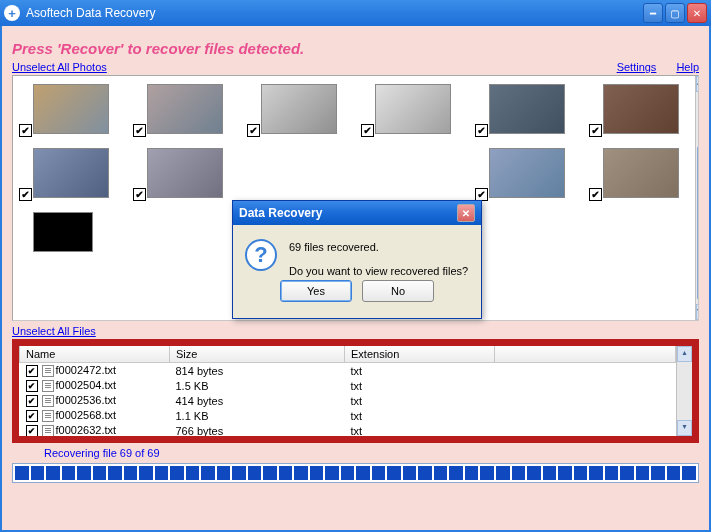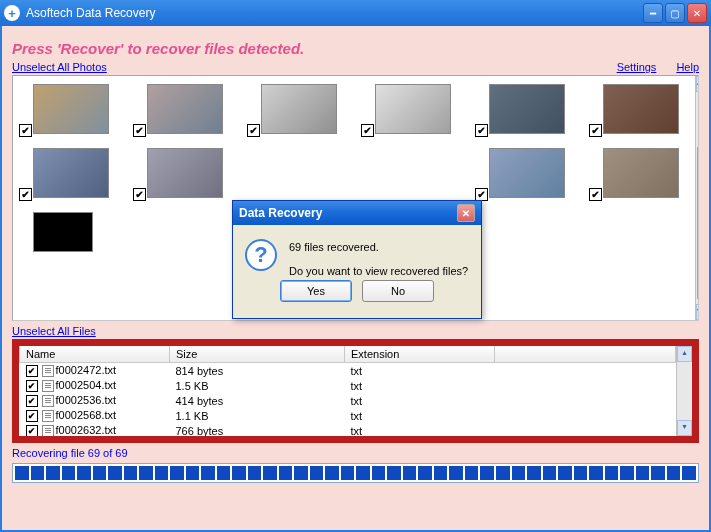--- a/index.html
+++ b/index.html
@@ -56,21 +56,21 @@
 .file-table th.ext-col{width:150px;}
 .file-table td { padding: 1px 6px; white-space:nowrap; }
 .file-row-check { display:inline-block; width:12px; height:12px; border:1px solid #000; background:#fff; font-size:9px; line-height:10px; text-align:center; font-weight:bold; margin-right:4px; vertical-align:middle;}
 .file-icon{display:inline-block;width:12px;height:12px;background:#fff;border:1px solid #888;margin-right:2px;vertical-align:middle; position:relative;}
 .file-icon::after{content:"";position:absolute;top:2px;left:2px;right:2px;height:1px;background:#888;box-shadow:0 2px 0 #888,0 4px 0 #888;}
 .file-scroll{width:16px;background:#e8e8e8;border-left:1px solid #c0c0c0;position:relative;}
 .file-scroll-btn{height:16px;background:#d8e4f4;border:1px solid #a8c0e0;font-size:8px;text-align:center;line-height:12px;color:#406090;}
 .file-scroll-btn.down{position:absolute;bottom:0;left:0;right:0;}
 
 
-.progress-label { color: #0000ee; font-size: 11px; margin-top: 4px; }
+.progress-label { color: #0000ee; font-size: 11px; margin-top: 4px; margin-left: 32px; }
 .progress-bar { height: 20px; border: 1px solid #8aa8d0; background: #fff; margin-top: 4px; display: flex; gap: 2px; padding: 2px; }
 .progress-seg { flex: 1; background: #1048c0; }
 
 
 .dialog { position: absolute; left: 232px; top: 200px; width: 250px; background: #ece9d8; border: 1px solid #0a3ca8; box-shadow: 2px 2px 6px rgba(0,0,0,0.3); }
 .dialog-title { height: 24px; background: linear-gradient(to bottom,#3a8ae8 0%,#1a6ad8 50%,#0a5ac8 100%); color: #fff; font-weight: bold; font-size: 12px; display: flex; align-items: center; padding: 0 6px; }
 .dialog-title .dlg-text { flex: 1; }
 .dialog-title .dlg-close { width: 18px; height: 18px; background: linear-gradient(to bottom,#f0a0a0,#d86060); border: 1px solid #aaa; border-radius: 2px; display: flex; align-items: center; justify-content: center; font-size: 10px; color:#fff;}
 .dialog-body { padding: 14px 12px 16px 12px; }
 .dialog-content { display: flex; gap: 12px; align-items: flex-start; }

